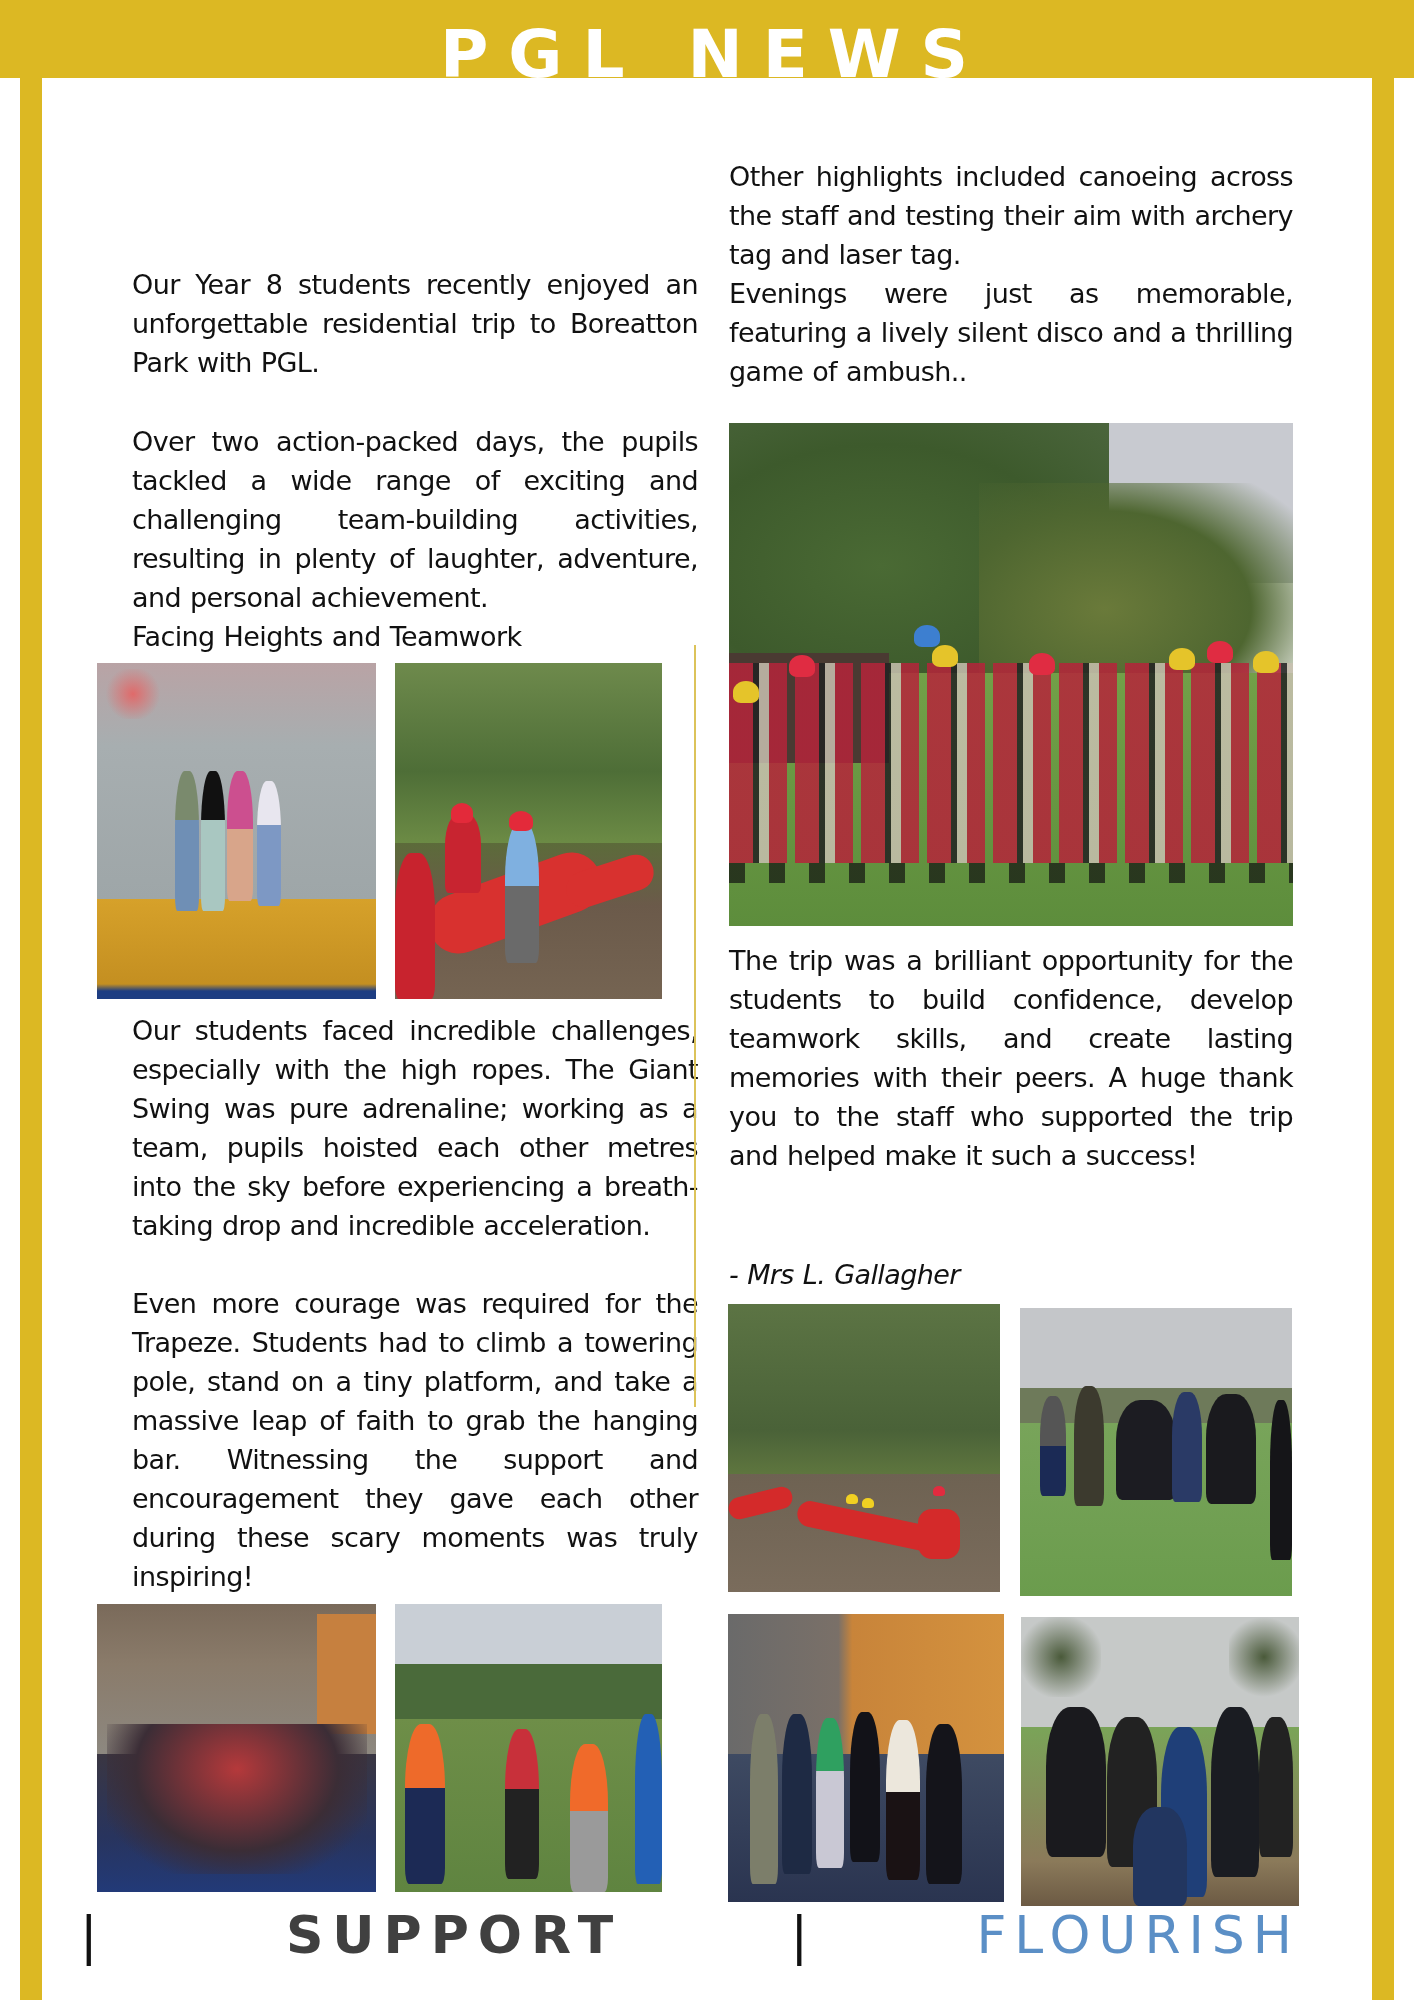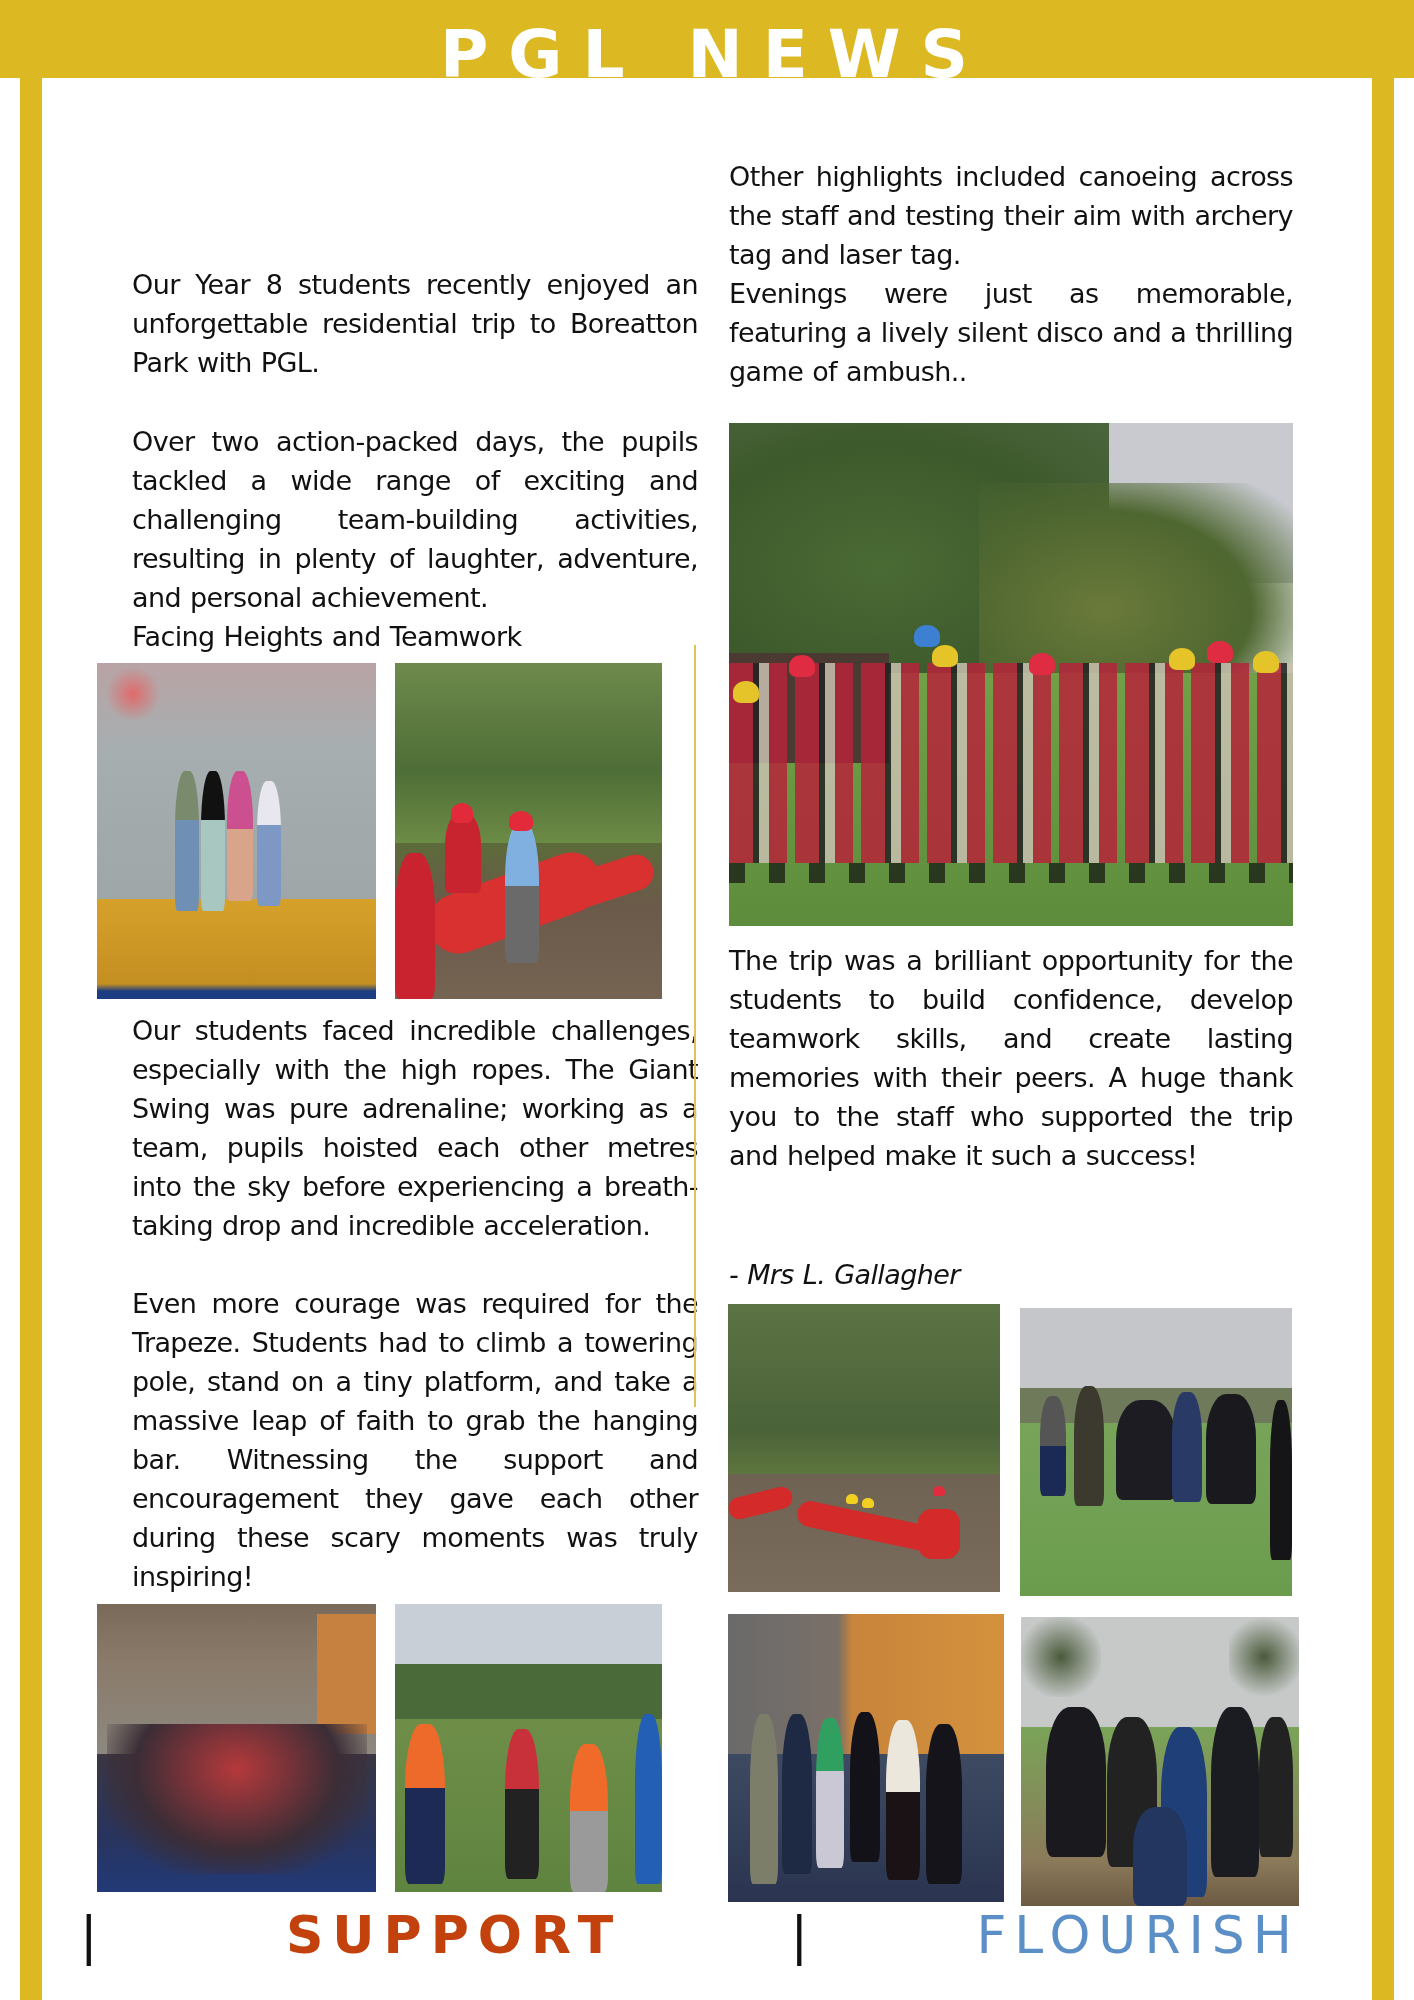--- a/index.html
+++ b/index.html
@@ -36,21 +36,21 @@
   .photo .figure { position: absolute; border-radius: 40% 40% 10% 10%; }
   .photo .helmet { position: absolute; border-radius: 50% 50% 30% 30%; }
 
   .footer-tagline {
     position: absolute; left: 80px; top: 1905px; width: 1220px; height: 60px;
     display: flex; align-items: center; justify-content: space-between;
     font-family: "DejaVu Sans", sans-serif; font-size: 52px; line-height: 1;
   }
   .tag-challenge { color: #bd952b; letter-spacing: 11px; font-weight: normal; }
   .tag-sep { color: #111; font-weight: normal; }
-  .tag-support { color: #c2410c; font-weight: bold; letter-spacing: 9px; margin-left: 20px; }
+  .tag-support { color: #404040; font-weight: bold; letter-spacing: 9px; margin-left: 20px; }
   .tag-flourish { color: #5b8fc6; letter-spacing: 8px; font-weight: normal; }
 </style>
 </head>
 <body>
 
 <div class="header-band">
   <div class="header-title">PGL NEWS</div>
 </div>
 <div class="side-bar left"></div>
 <div class="side-bar right"></div>

